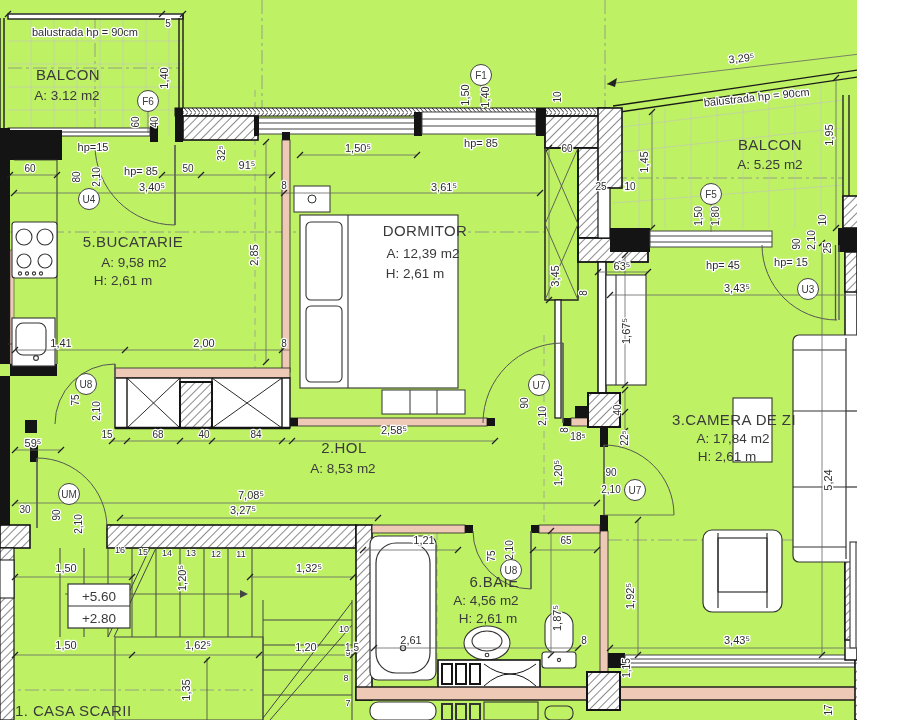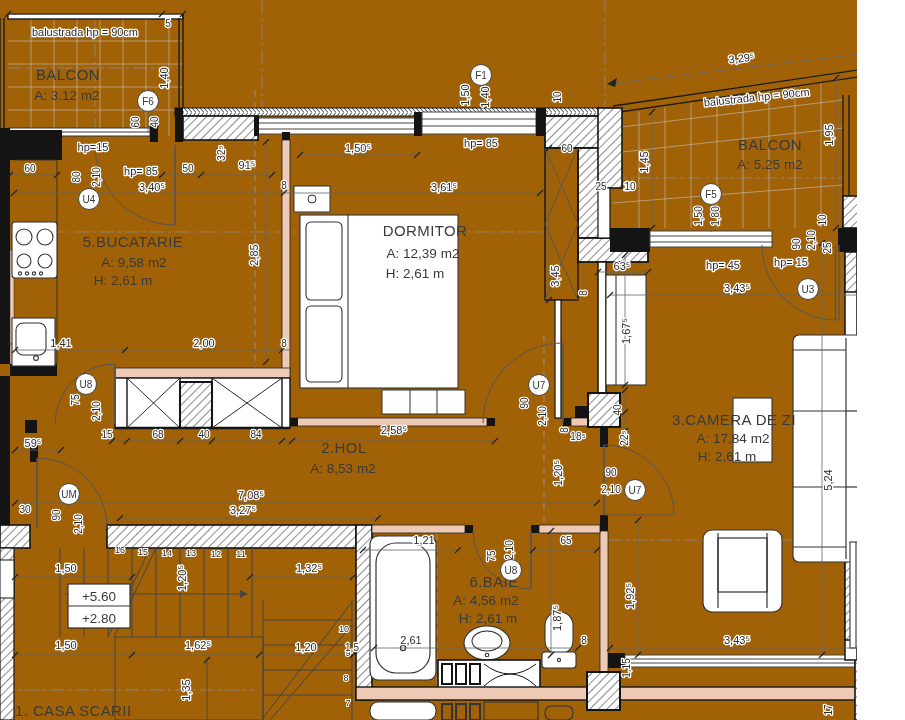--- a/index.html
+++ b/index.html
@@ -1,16 +1,16 @@
 <!DOCTYPE html>
 <html><head>
 <meta charset="utf-8">
 <style>
   html,body{margin:0;padding:0;background:#fff;}
-  .stage{width:857px;height:720px;position:relative;overflow:hidden;background:#a16207;}
+  .stage{width:857px;height:720px;position:relative;overflow:hidden;background:#bef264;}
   svg{display:block;}
   text{font-family:"Liberation Sans","DejaVu Sans",sans-serif;fill:#2d2d2d;}
   .dim{font-size:11px;paint-order:stroke;stroke:#fff;stroke-width:2.6px;stroke-linejoin:round;}
   .dim-s{font-size:10px;paint-order:stroke;stroke:#fff;stroke-width:2.4px;stroke-linejoin:round;}
   .room{font-size:15px;letter-spacing:.4px;fill:#3a3a3a;}
   .sub{font-size:13.5px;fill:#3a3a3a;}
   .circ{font-size:10px;fill:#3a3a3a;}
   .tiny{font-size:9px;paint-order:stroke;stroke:#fff;stroke-width:2px;}
   .mid{text-anchor:middle;}
 </style>

